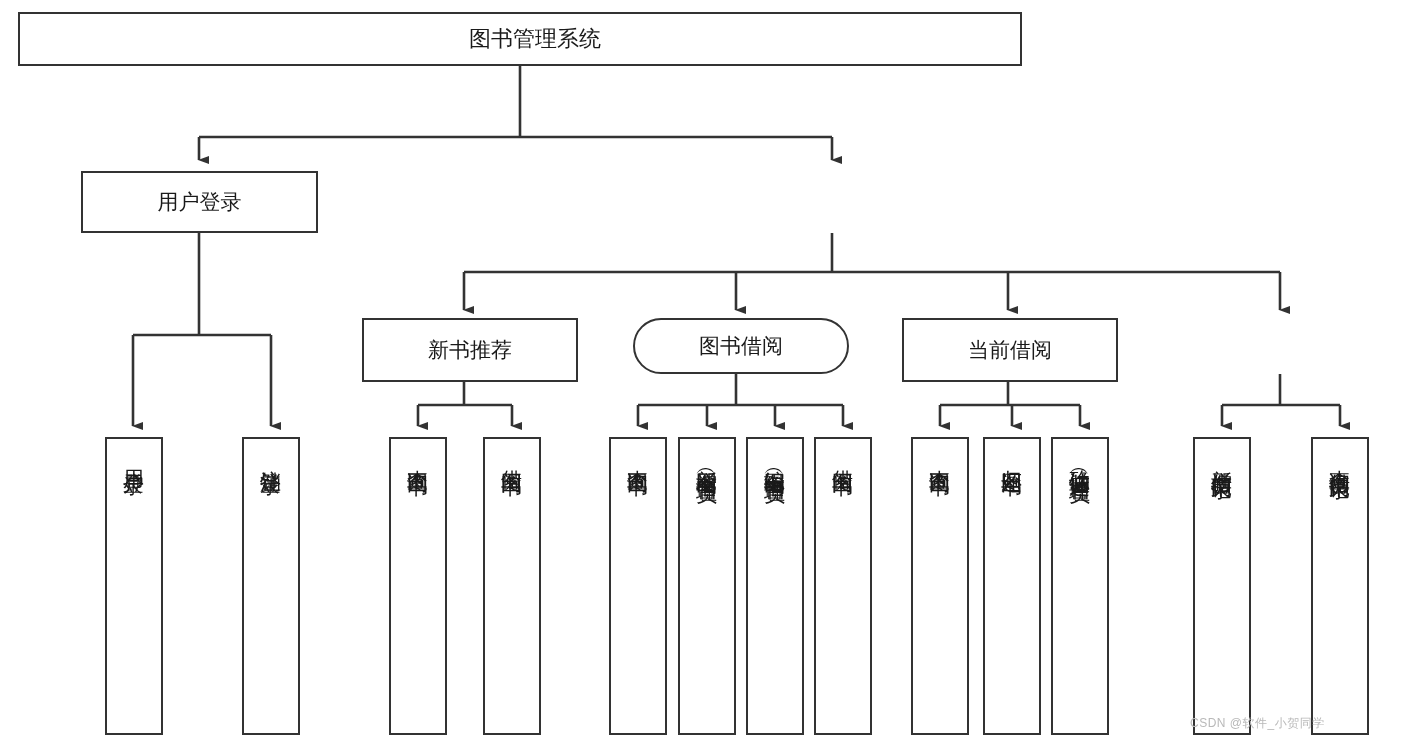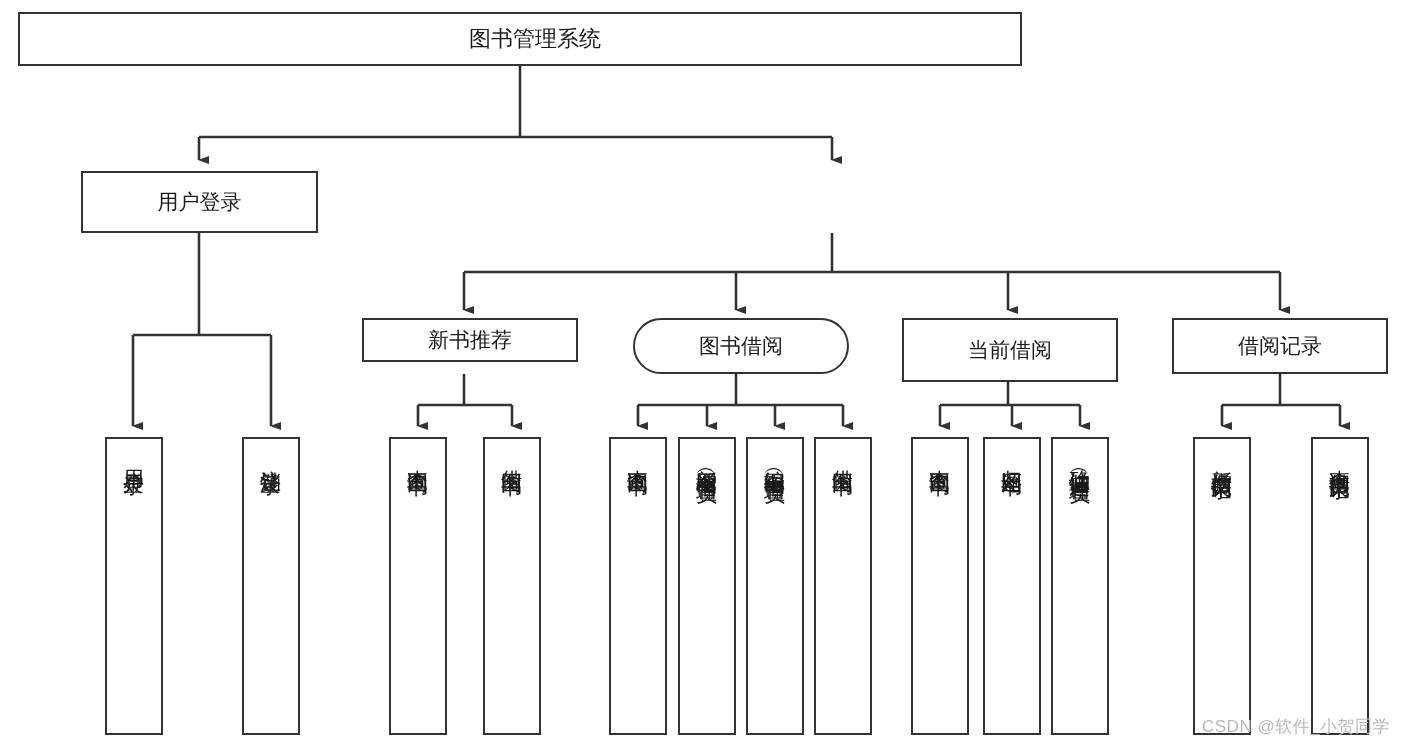--- a/index.html
+++ b/index.html
@@ -56,25 +56,24 @@
   }
   .node.vertical .node-label {
     writing-mode: vertical-rl;
     text-orientation: upright;
     font-size: 21px;
     letter-spacing: 2px;
     line-height: 1;
   }
   .watermark {
     position: absolute;
-    font-size: 17px;
+    font-size: 12px;
     color: #b9b9b9;
     white-space: nowrap;
     letter-spacing: 0.5px;
-    margin-left: 12px;
   }
 </style>
 </head>
 <body>
 
 <div id="diagram-root">
 
   <svg id="edges-layer" width="1405" height="747" viewBox="0 0 1405 747">
     <defs>
       <marker id="arrowhead" markerWidth="10" markerHeight="12" refX="4" refY="10" orient="auto" markerUnits="userSpaceOnUse">
@@ -127,35 +126,32 @@
 
   <div class="node horizontal root" style="left:18px; top:12px; width:1004px; height:54px;">
     <span class="node-label">图书管理系统</span>
   </div>
 
   <div class="node horizontal" style="left:81px; top:171px; width:237px; height:62px;">
     <span class="node-label">用户登录</span>
   </div>
 
 
-  <div class="node horizontal" style="left:362px; top:318px; width:216px; height:44px;">
+  <div class="node horizontal" style="left:362px; top:318px; width:216px; height:64px;">
     <span class="node-label">新书推荐</span>
   </div>
 
   <div class="node horizontal" style="left:633px; top:318px; width:216px; height:56px;border-radius:28px;">
     <span class="node-label">图书借阅</span>
   </div>
 
   <div class="node horizontal" style="left:902px; top:318px; width:216px; height:64px;">
     <span class="node-label">当前借阅</span>
   </div>
 
-  <div class="node horizontal" style="left:1172px; top:318px; width:216px; height:56px;">
-    <span class="node-label">借阅记录</span>
-  </div>
 
   <div class="node vertical" style="left:105px; top:437px; width:58px; height:298px;">
     <span class="node-label">用户登录</span>
   </div>
 
   <div class="node vertical" style="left:242px; top:437px; width:58px; height:298px;">
     <span class="node-label">注销登录</span>
   </div>
 
   <div class="node vertical" style="left:389px; top:437px; width:58px; height:298px;">

